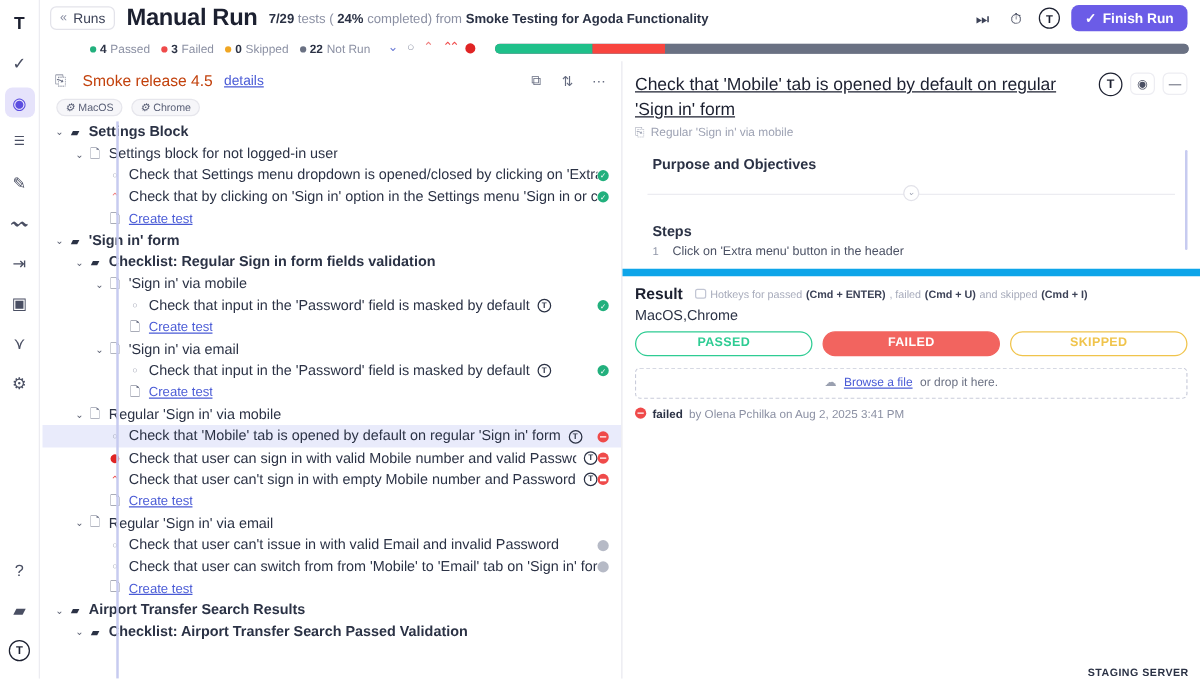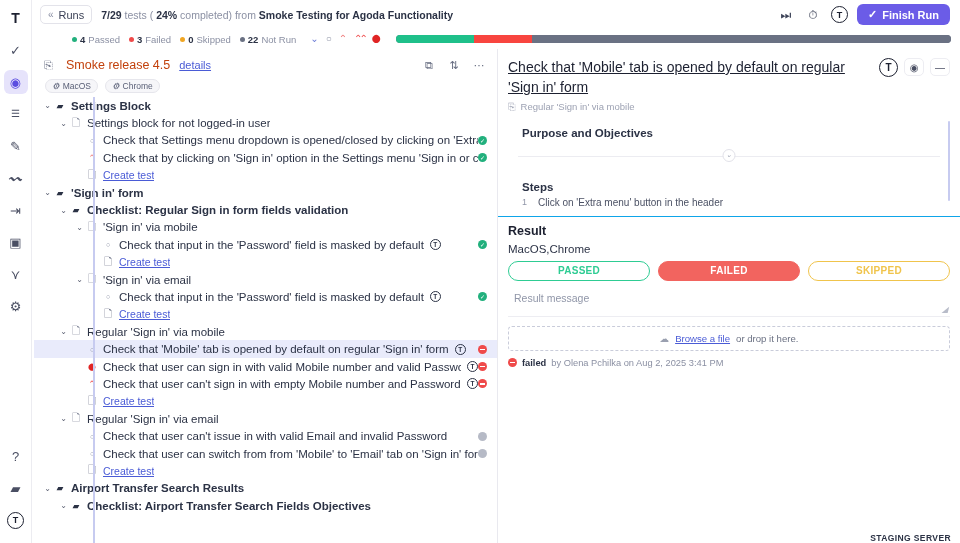--- a/index.html
+++ b/index.html
@@ -152,21 +152,21 @@
     width:13px; height:13px; border-radius:50%; background:#fff; border:1px solid #e2e2e9;
     display:flex; align-items:center; justify-content:center; font-size:7px; color:#9da2b3;
   }
   .step-row { display:flex; gap:8px; padding:4px 0 0 14px; font-size:10px; color:#4b5164; }
   .step-n { color:#9096a8; font-size:9px; width:8px; }
   .d-rail {
     position:absolute; right:10px; top:0; width:2px; border-radius:2px; background:#c7cbf0;
   }
 
   
-  .result-wrap { margin-top:8px; border-top:1px solid #0ea5e9; padding:7px 10px 0 10px; }
+  .result-wrap { margin-top:8px; border-top:6px solid #0ea5e9; padding:7px 10px 0 10px; }
   .res-head { display:flex; align-items:baseline; gap:10px; }
   .res-title { font-size:12.5px; font-weight:bold; color:#1c2030; }
   .hotkeys { font-size:8.6px; color:#a7abbb; display:flex; align-items:center; gap:3px; flex:1 1 auto; }
   .hotkeys b { color:#3c4257; font-weight:bold; }
   .kbd-ico { width:9px; height:8px; border:1px solid #c2c6d4; border-radius:2px; display:inline-block; }
   .env { font-size:11.5px; color:#2b3245; margin-top:5px; }
 
   .verdicts { display:flex; gap:8px; margin-top:6px; }
   .verdict {
     flex:1 1 0; height:20px; border-radius:10px; display:flex; align-items:center;
@@ -251,20 +251,21 @@
     </div>
   </div>
 
   <div class="main">
 
     <div class="hdr">
       <div class="runs-btn">
         <span class="chev">«</span>
         <span>Runs</span>
       </div>
+      <div class="run-title">Manual Run</div>
       <div class="run-meta"><b>7/29</b><span> tests ( </span><b>24%</b><span> completed) from </span><b>Smoke Testing for Agoda Functionality</b></div>
       <div class="hdr-sp"></div>
       <div class="hdr-ico">
           <span>⏭</span>
         </div>
       <div class="hdr-ico">
           <span>⏱</span>
         </div>
       <div class="avatar-t">T</div>
       <div class="finish-btn">
@@ -482,21 +483,21 @@
             </div>
             <div class="row" style="padding-left: 8px;">
               <span class="caret">⌄</span>
               <span class="ricon" style="color: rgb(43, 50, 69); font-size: 9px;">▰</span>
               <span class="rlabel folder" style="margin-left: 4px;">Airport Transfer Search Results</span>
               <span class="rsp"></span>
             </div>
             <div class="row" style="padding-left: 24px;">
               <span class="caret">⌄</span>
               <span class="ricon" style="color: rgb(43, 50, 69); font-size: 9px;">▰</span>
-              <span class="rlabel folder" style="margin-left: 4px;">Checklist: Airport Transfer Search Fields Objectives</span>
+              <span class="rlabel folder" style="margin-left: 4px;">Checklist: Airport Transfer Search Passed Validation</span>
               <span class="rsp"></span>
             </div>
           </div>
       </div>
 
       <div class="detail">
         <div class="d-title-row">
           <div class="d-title">Check that 'Mobile' tab is opened by default on regular 'Sign in' form</div>
           <div class="d-ico-round">T</div>
           <div class="d-ico-btn">◉</div>
@@ -515,31 +516,36 @@
           <div class="d-section" style="padding-top:18px;">Steps</div>
           <div class="step-row">
             <span class="step-n">1</span>
             <span>Click on 'Extra menu' button in the header</span>
           </div>
         </div>
 
         <div class="result-wrap">
           <div class="res-head">
             <span class="res-title">Result</span>
+            <span class="hotkeys">
+              <i class="kbd-ico"></i>
+              <span>Hotkeys for passed </span>
+                <b>(Cmd + ENTER)</b>
+                <span> , failed </span>
+                <b>(Cmd + U)</b>
+                <span> and skipped </span>
+                <b>(Cmd + I)</b>
+            </span>
           </div>
           <div class="env">MacOS,Chrome</div>
           <div class="verdicts">
             <div class="verdict v-pass">PASSED</div>
             <div class="verdict v-fail">FAILED</div>
             <div class="verdict v-skip">SKIPPED</div>
           </div>
-          <div class="msg-box">
-            <span>Result message</span>
-            <i>◢</i>
-          </div>
           <div class="dropzone">
             <span style="color:#9aa0b0;">☁</span>
             <span class="dz-link">Browse a file</span>
             <span> or drop it here.</span>
           </div>
           <div class="byline">
             <i class="status-dot fail"></i>
             <b>failed</b>
               <span> by Olena Pchilka on Aug 2, 2025 3:41 PM</span>
           </div>

